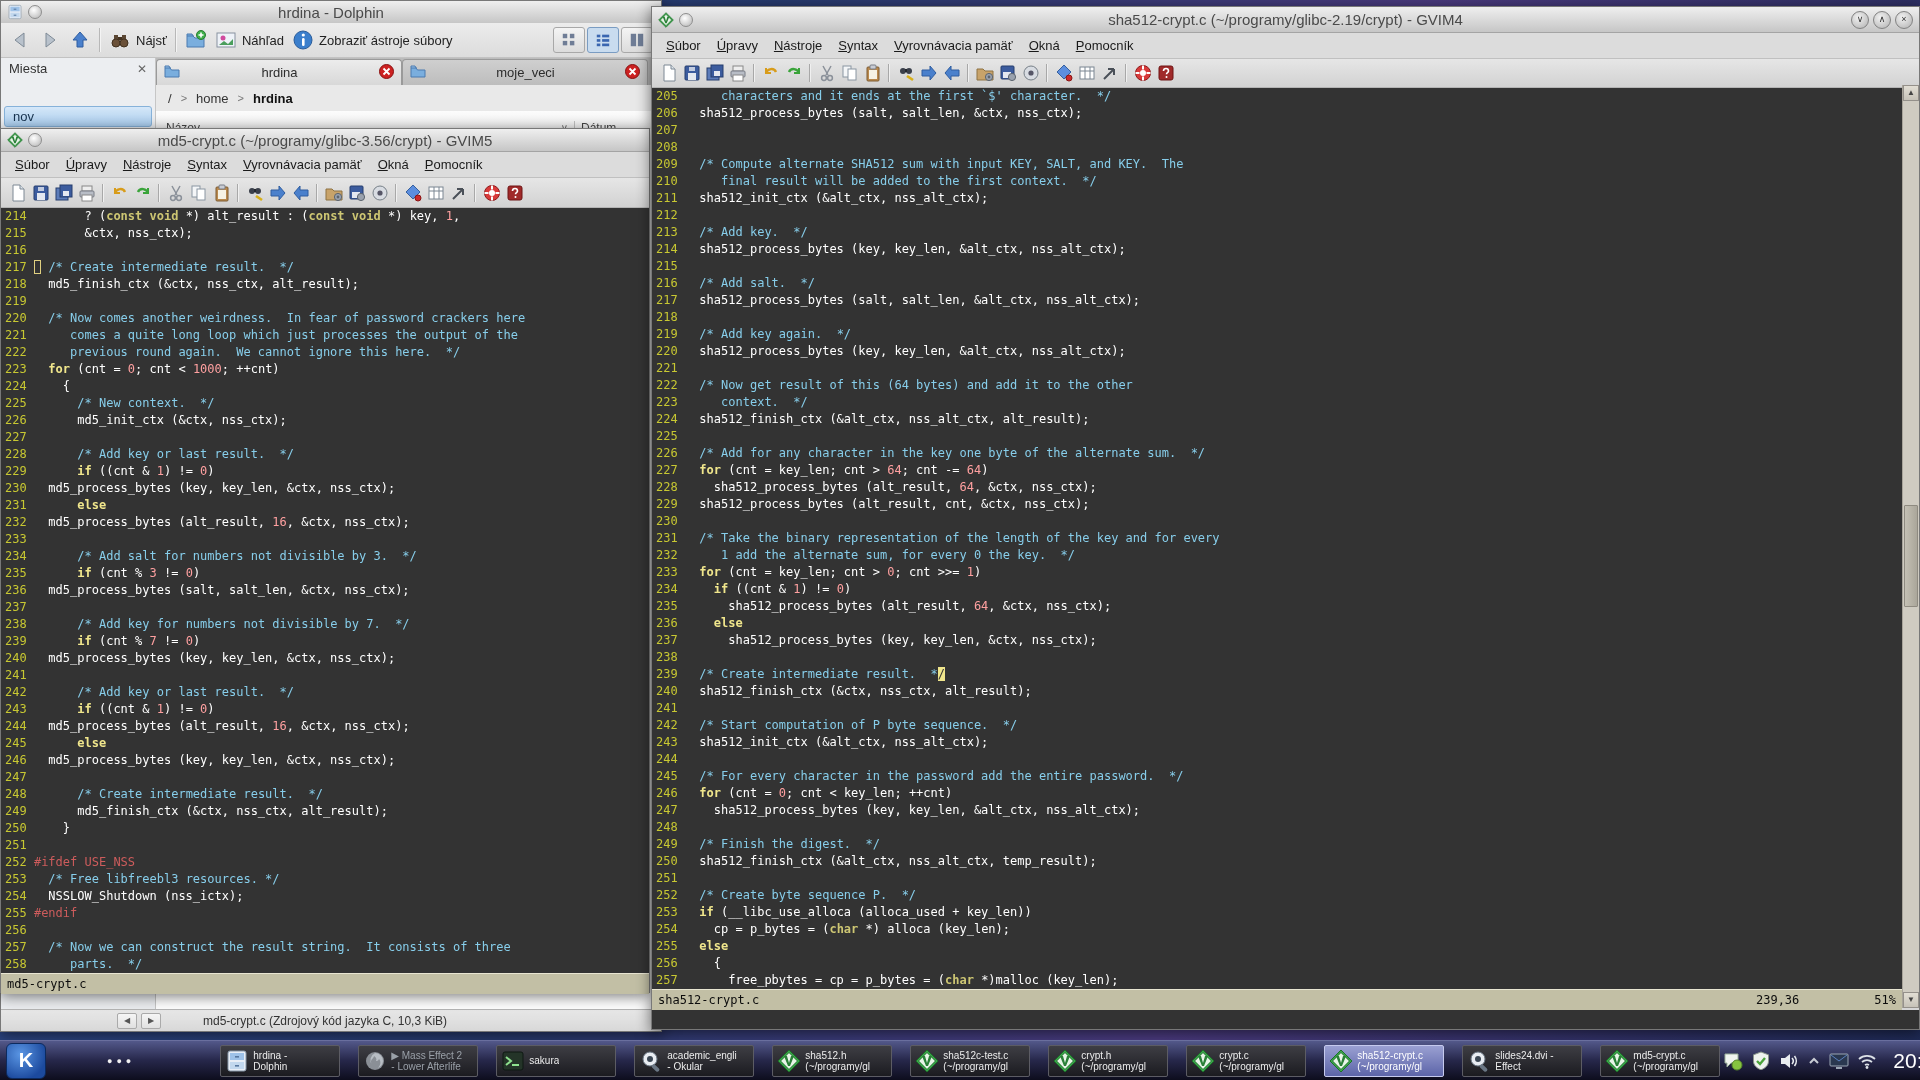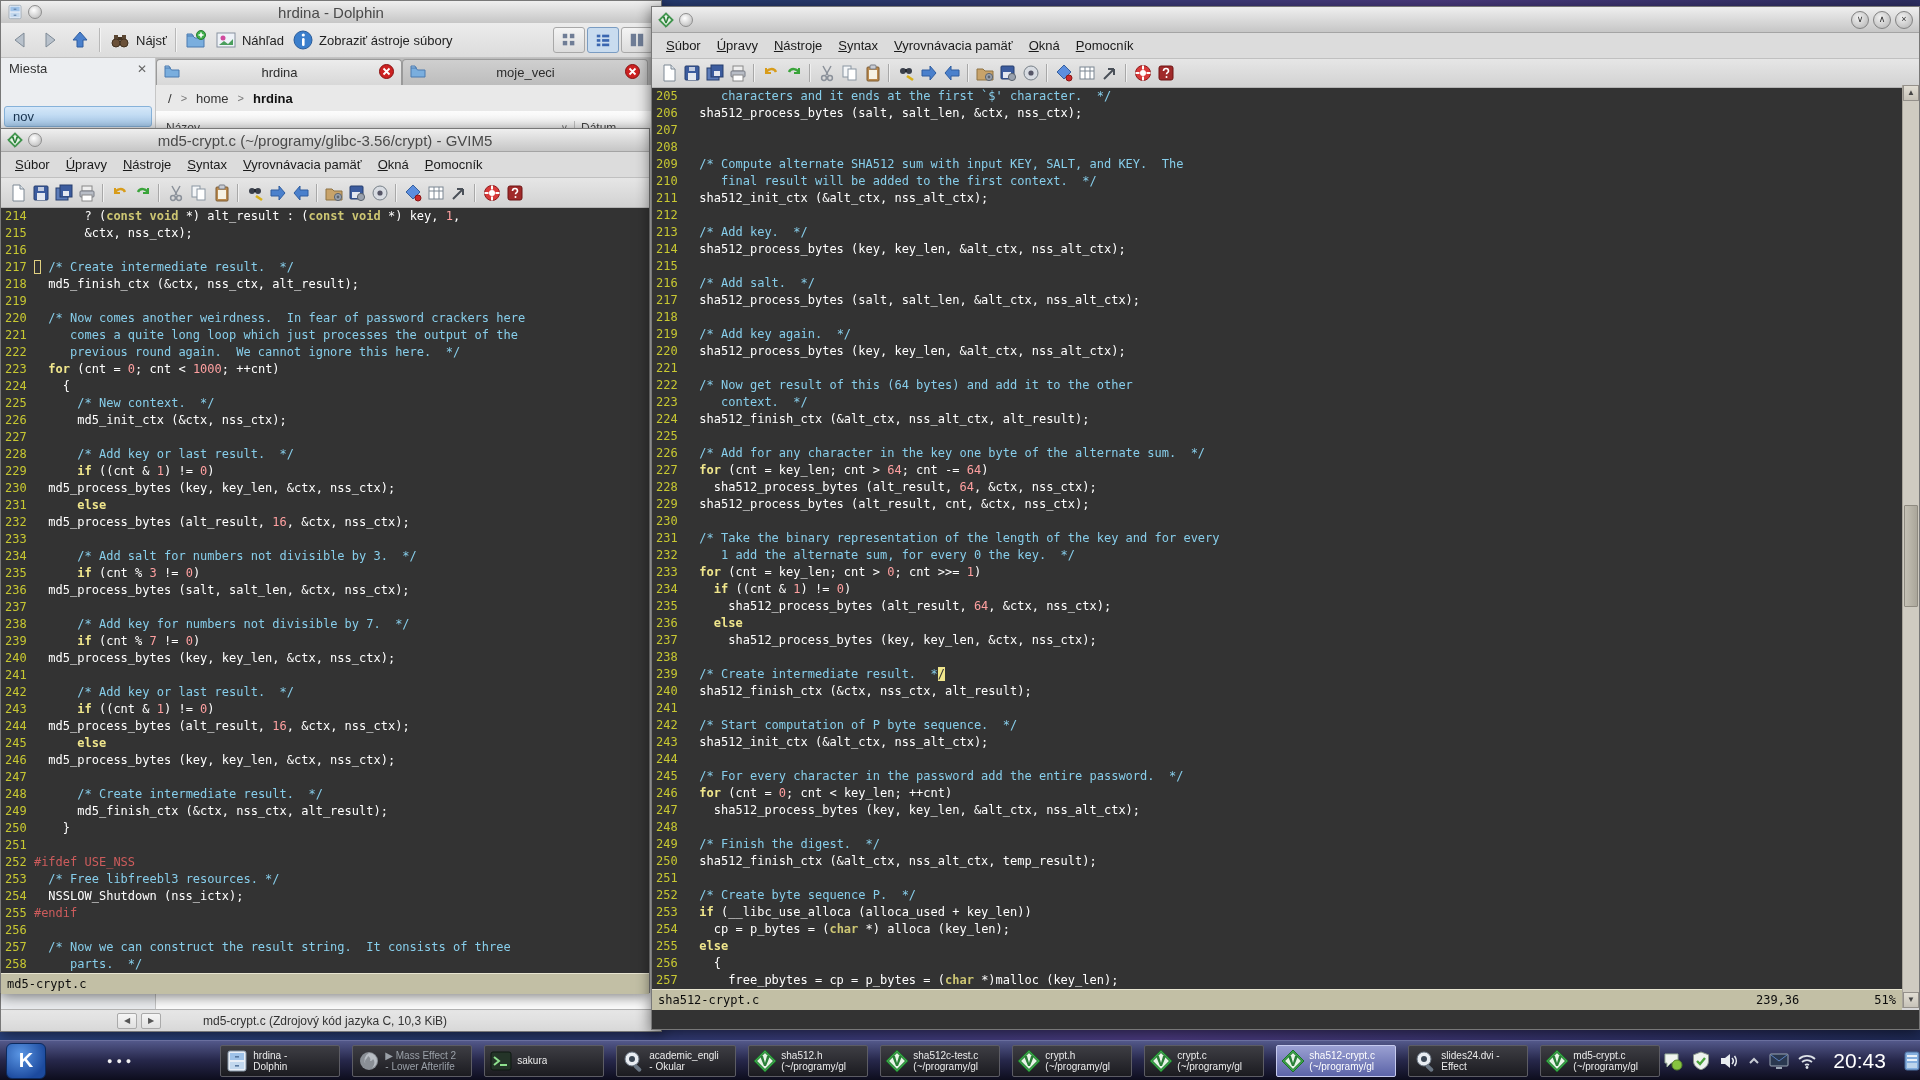--- a/index.html
+++ b/index.html
@@ -410,20 +410,21 @@
   </div>
 
   <div class="window" style="left:651px;top:6px;width:1269px;height:1024px;display:flex;flex-direction:column;">
     <div class="titlebar" style="height:25px;flex:none;">
       <span class="tb-icon"><svg viewBox="0 0 24 24">
             <polygon points="12,1 23,12 12,23 1,12" fill="#3aa84a" stroke="#1d7029"></polygon>
             <polygon points="12,3.5 20.5,12 12,20.5 3.5,12" fill="#e8f4e8" stroke="#1d7029"></polygon>
             <path d="M7 7h3l2 7 2-7h3l-4 10h-2z" fill="#2a8038"></path>
           </svg></span>
       <span class="tbdot"></span>
+      <span class="title">sha512-crypt.c (~/programy/glibc-2.19/crypt) - GVIM4</span>
       <span class="winbtns">
         <span class="wbtn">∨</span>
         <span class="wbtn">∧</span>
         <span class="wbtn">×</span>
       </span>
     </div>
     <div class="menubar" style="height:25px;flex:none;">
         <span class="menu-item"><u>S</u>úbor</span>
         <span class="menu-item"><u>Ú</u>pravy</span>
         <span class="menu-item"><u>N</u>ástroje</span>
@@ -580,21 +581,21 @@
     <div class="vscroll" style="top:78px;right:0;height:923px;">
       <div class="sarr">▲</div>
       <div class="sthumb" style="top:420px;height:100px;"></div>
       <div class="sarr" style="position:absolute;bottom:0;left:0;right:0;">▼</div>
     </div>
   </div>
 
   <div class="taskbar">
     <div class="kbtn">K</div>
     <div class="dots">●●●</div>
-    <div style="display:flex;gap:12px;">
+    <div style="display:flex;gap:18px;">
         <div class="task">
           <span class="appicon"><svg viewBox="0 0 24 24">
               <rect x="3" y="2" width="18" height="20" rx="2" fill="#e8eef6" stroke="#8898a8"></rect>
               <rect x="5" y="4" width="14" height="7" fill="#9ec2e8"></rect>
               <rect x="5" y="13" width="14" height="7" fill="#c2d8ee"></rect>
               <rect x="10" y="7" width="4" height="1.6" fill="#5878a0"></rect>
               <rect x="10" y="16" width="4" height="1.6" fill="#5878a0"></rect>
             </svg></span>
           <span class="lbl">
             <div>hrdina -</div>

